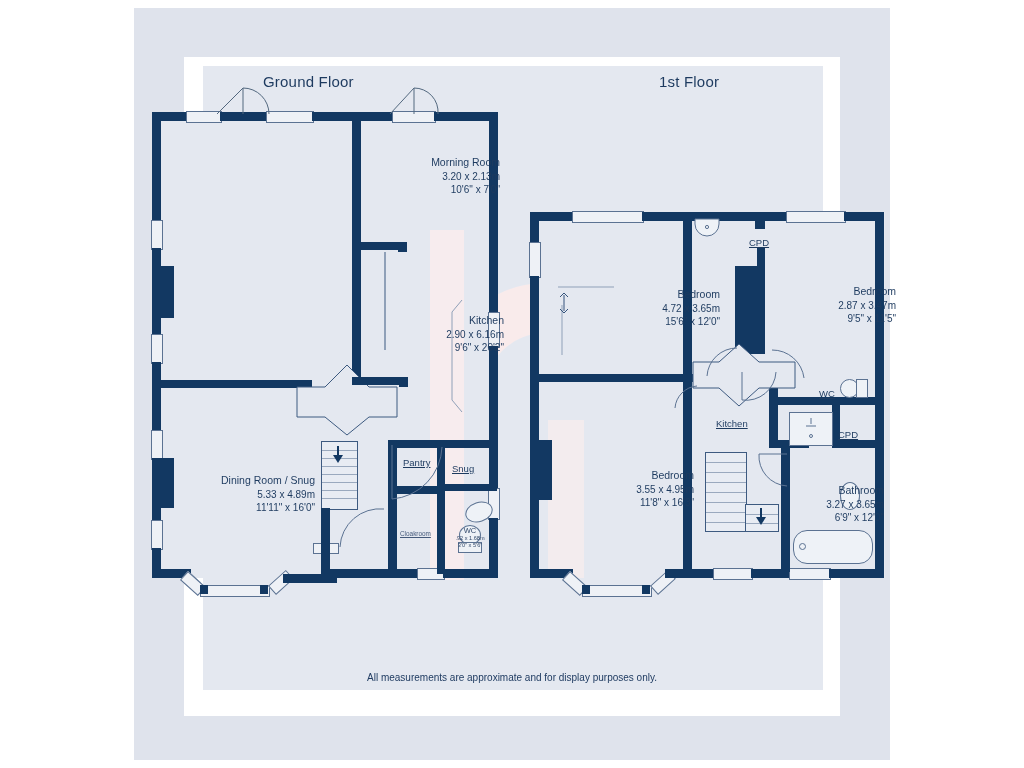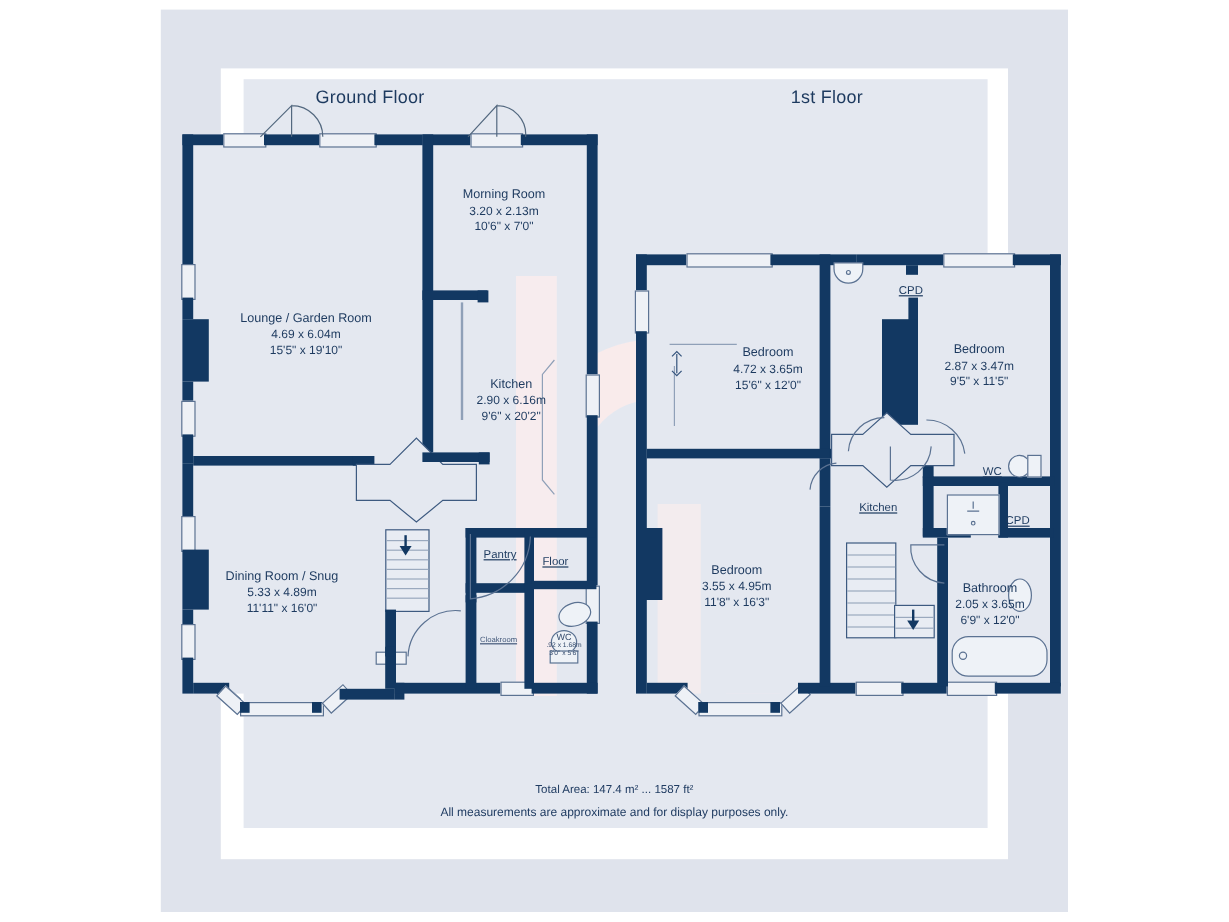--- a/index.html
+++ b/index.html
@@ -19,21 +19,21 @@
 
   
   .watermark{position:absolute;left:420px;top:258px;width:250px;height:320px;opacity:.85;pointer-events:none;}
 
   
   .floor-title{position:absolute;color:#1d3a5f;font-size:15px;letter-spacing:.2px;white-space:nowrap;}
   #title-ground{left:263px;top:73px;}
   #title-first{left:659px;top:73px;}
 
   
-  .room{position:absolute;text-align:center;color:#1d3a5f;line-height:1.32;white-space:nowrap;}
+  .room{position:absolute;text-align:right;color:#1d3a5f;line-height:1.32;white-space:nowrap;}
   .room .nm{font-size:10.5px;}
   .room .d1,.room .d2{font-size:10px;}
   .tiny{position:absolute;text-align:center;color:#32496b;line-height:1.25;white-space:nowrap;}
   .tiny .nm{font-size:7.5px;}
   .tiny .d1,.tiny .d2{font-size:5.6px;}
   .lbl{position:absolute;color:#1d3a5f;font-size:9.5px;white-space:nowrap;text-decoration:underline;}
   .lbl.xs{font-size:6.4px;color:#44597a;}
 
   
   .footer{position:absolute;width:100%;text-align:center;color:#203c62;}
@@ -187,40 +187,35 @@
       <path d="M56 0 L46 12 L46 100 L56 112" fill="none" stroke="#8fa0b8" stroke-width="1"></path>
     </svg>
   </div>
 
   <div class="room" style="left:340px;top:156px;width:160px;">
     <div class="nm">Morning Room</div>
     <div class="d1">3.20 x 2.13m</div>
     <div class="d2">10'6" x 7'0"</div>
   </div>
 
-  <div class="room" style="left:175px;top:259px;width:160px;">
-    <div class="nm">Lounge / Garden Room</div>
-    <div class="d1">4.69 x 6.04m</div>
-    <div class="d2">15'5" x 19'10"</div>
-  </div>
 
   <div class="room" style="left:348px;top:314px;width:156px;">
     <div class="nm">Kitchen</div>
     <div class="d1">2.90 x 6.16m</div>
     <div class="d2">9'6" x 20'2"</div>
   </div>
 
   <div class="room" style="left:155px;top:474px;width:160px;">
     <div class="nm">Dining Room / Snug</div>
     <div class="d1">5.33 x 4.89m</div>
     <div class="d2">11'11" x 16'0"</div>
   </div>
 
   <div class="lbl" style="left:403px;top:457px;">Pantry</div>
-  <div class="lbl" style="left:452px;top:463px;">Floor</div>
+  <div class="lbl" style="left:452px;top:463px;">Snug</div>
   <div class="lbl xs" style="left:400px;top:530px;">Cloakroom</div>
 
   <div class="tiny" style="left:438px;top:526px;width:64px;">
     <div class="nm">WC</div>
     <div class="d1">.92 x 1.68m</div>
     <div class="d2">3'0" x 5'6"</div>
   </div>
 
   <div>
 
@@ -352,25 +347,24 @@
   </div>
 
   <div class="room" style="left:534px;top:469px;width:160px;">
     <div class="nm">Bedroom</div>
     <div class="d1">3.55 x 4.95m</div>
     <div class="d2">11'8" x 16'3"</div>
   </div>
 
   <div class="room" style="left:766px;top:484px;width:118px;">
     <div class="nm">Bathroom</div>
-    <div class="d1">2.05 x 3.65m</div>
+    <div class="d1">3.27 x 3.65m</div>
     <div class="d2">6'9" x 12'0"</div>
   </div>
 
   <div class="lbl" style="left:716px;top:418px;">Kitchen</div>
   <div class="lbl" style="left:749px;top:237px;">CPD</div>
   <div class="lbl" style="left:838px;top:429px;">CPD</div>
   <div class="lbl" style="left:819px;top:388px;">WC</div>
 
-  <div class="footer" id="foot-total">Total Area: 147.4 m² ... 1587 ft²</div>
   <div class="footer" id="foot-note">All measurements are approximate and for display purposes only.</div>
 
 </div>
 
 </body></html>

